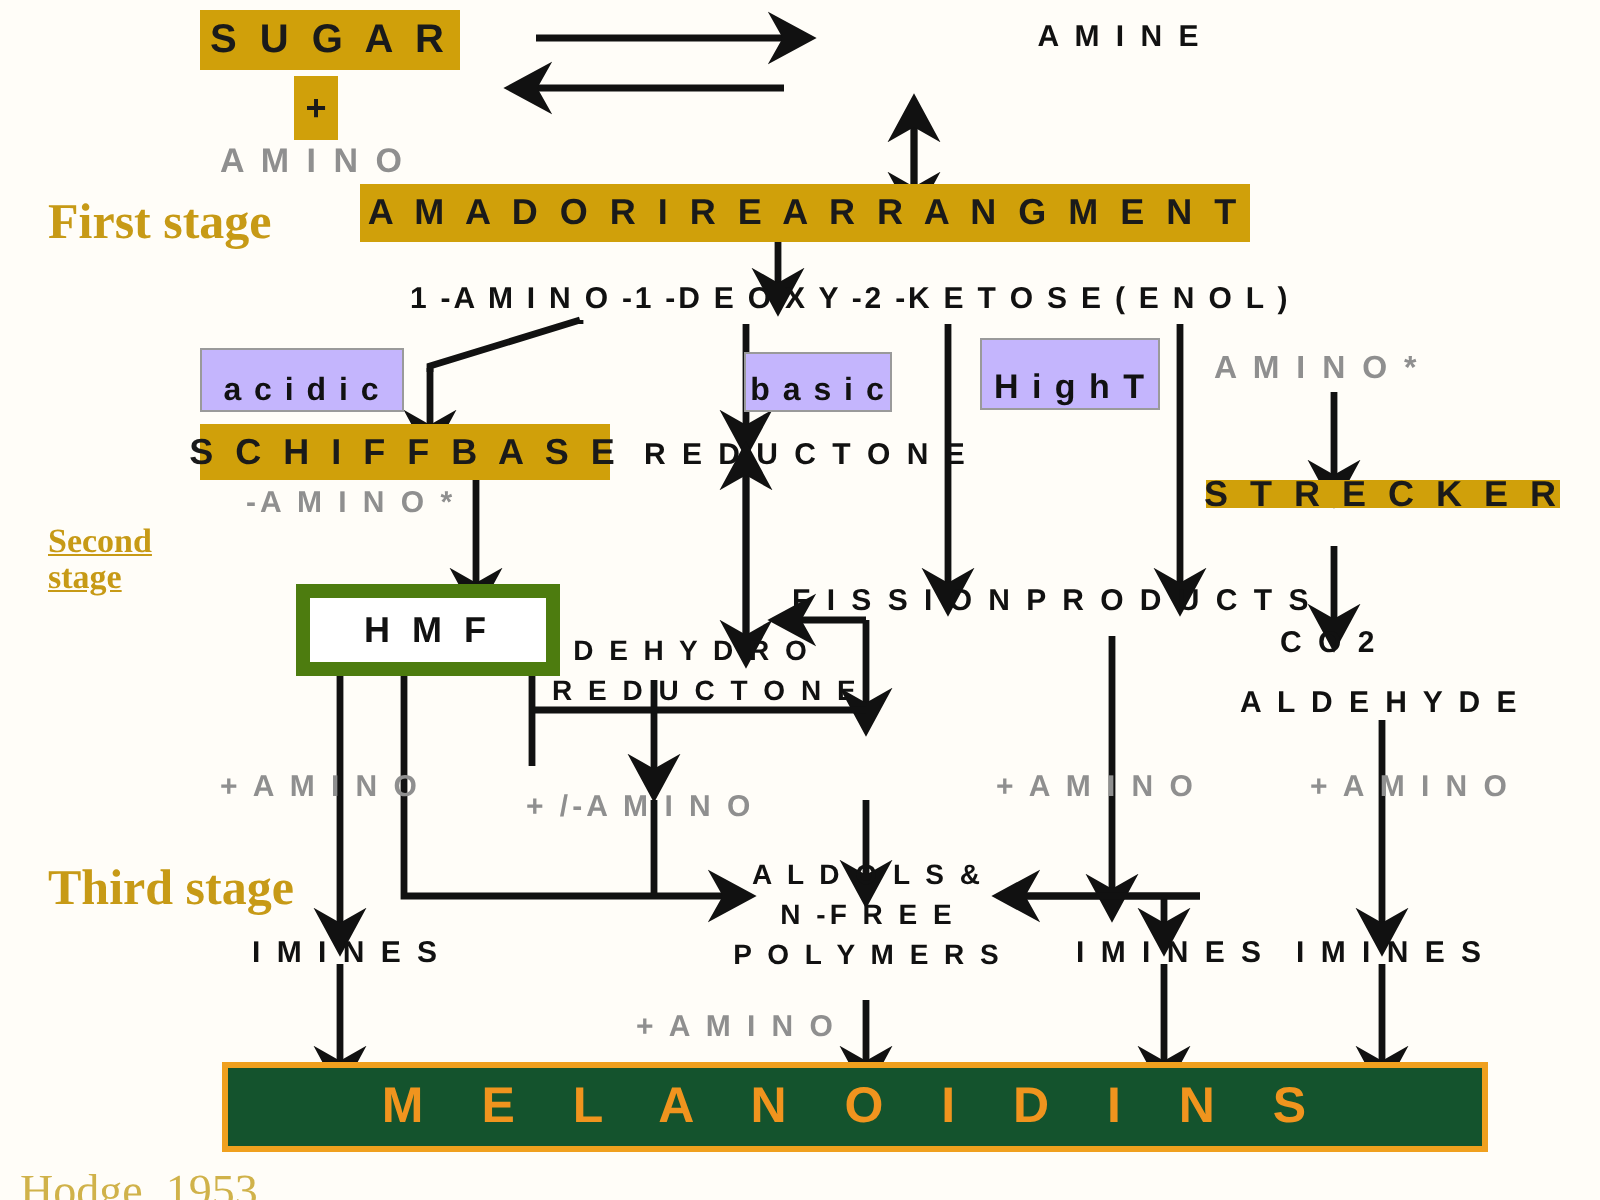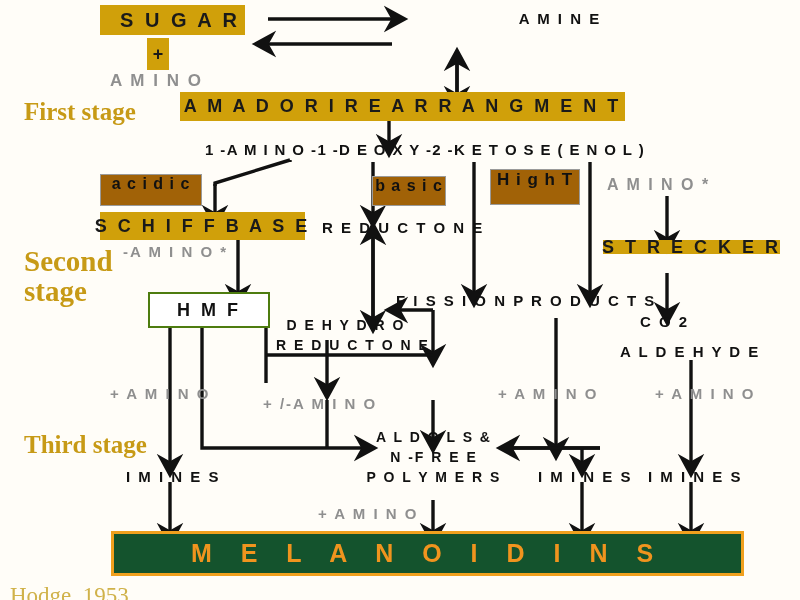--- a/index.html
+++ b/index.html
@@ -24,27 +24,27 @@
     color:#111;font-weight:bold;letter-spacing:2px;
     font-family:"Liberation Sans",sans-serif;text-align:center;
   }
   
   .amino{
     color:#8f8f8f;font-weight:bold;letter-spacing:2px;
     font-family:"Liberation Sans",sans-serif;
   }
   
   .cond{
-    background:#a16207;border:1px solid #9a9a9a;color:#111;font-weight:bold;
-    letter-spacing:1px;display:flex;align-items:flex-start;justify-content:center;
+    background:#c4b5fd;border:1px solid #9a9a9a;color:#111;font-weight:bold;
+    letter-spacing:1px;display:flex;align-items:flex-end;justify-content:center;
     font-family:"Liberation Sans",sans-serif;
   }
   
   .hmfbox{
-    background:#ffffff;border:2px solid #4d7c0f;color:#111;font-weight:bold;
+    background:#ffffff;border:7px solid #4d7c0f;color:#111;font-weight:bold;
     letter-spacing:3px;display:flex;align-items:center;justify-content:center;
   }
   
   .melbox{
     background:#14532d;border:3px solid #f0a01e;
     display:flex;align-items:center;justify-content:center;
   }
   .meltext{
     color:#f0941e;font-weight:bold;letter-spacing:11px;
     font-family:"Liberation Sans",sans-serif;
@@ -138,21 +138,21 @@
       <line x1="327" y1="400" x2="327" y2="448"></line>
 
       <line x1="582" y1="448" x2="582" y2="450"></line>
 
       <line x1="512" y1="448" x2="600" y2="448"></line>
 
       <line x1="290" y1="160" x2="290" y2="162"></line>
     </g>
   </svg>
 
-  <div class="node gold" style="left:100px;top:5px;width:130px;height:30px;font-size:20px;padding-left:15px;">
+  <div class="node gold" style="left:100px;top:5px;width:130px;height:30px;font-size:20px;">
     <span>S U G A R</span>
   </div>
 
   <div class="node gold" style="left:147px;top:38px;width:22px;height:32px;font-size:18px;letter-spacing:0;">
     <span>+</span>
   </div>
 
   <div class="node amino" style="left:110px;top:71px;font-size:17px;">
     <span>A M I N O</span>
   </div>
@@ -261,21 +261,21 @@
   </div>
 
   <div class="node melbox" style="left:111px;top:531px;width:627px;height:39px;">
     <span class="meltext" style="font-size:25px;">M E L A N O I D I N S</span>
   </div>
 
   <div class="node stage" style="left:24px;top:99px;font-size:25px;">
     <span>First stage</span>
   </div>
 
-  <div class="node stage" style="left:24px;top:246px;font-size:29px;">
+  <div class="node stage" style="left:24px;top:262px;font-size:17px;text-decoration:underline;">
     <div>Second</div>
     <div>stage</div>
   </div>
 
   <div class="node stage" style="left:24px;top:432px;font-size:25px;">
     <span>Third stage</span>
   </div>
 
   <div class="node credit" style="left:10px;top:558px;font-size:23px;">
     <span>Hodge, 1953</span>

